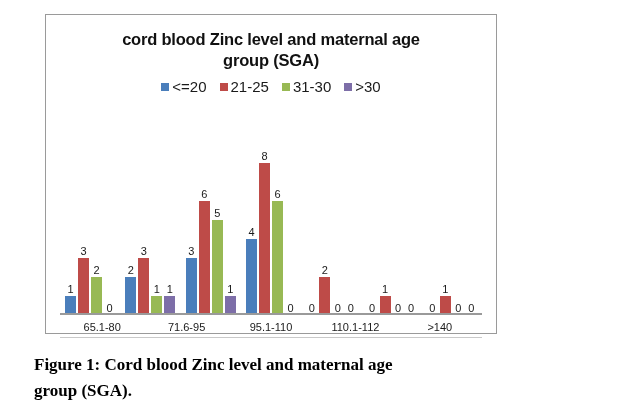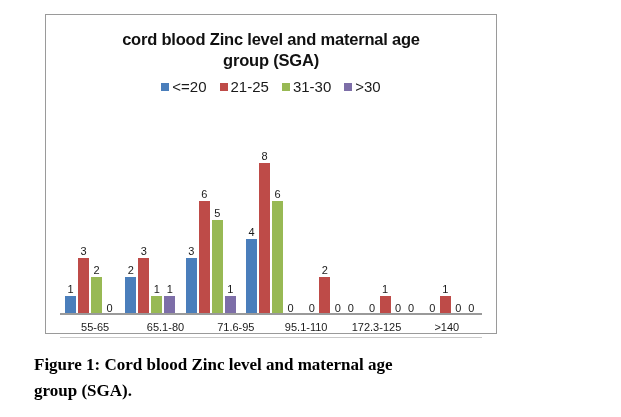--- a/index.html
+++ b/index.html
@@ -308,25 +308,24 @@
           <div class="bar-slot">
             <div class="bar" style="height: 0px; background: transparent;"></div>
             <div class="bar-label" style="bottom: 1px;">0</div>
           </div>
         </div>
       </div>
     <div id="axis-line"></div>
   </div>
 
   <div id="cat-axis">
-      <div class="cat-label">55-65</div>
       <div class="cat-label">65.1-80</div>
       <div class="cat-label">71.6-95</div>
       <div class="cat-label">95.1-110</div>
-      <div class="cat-label">172.3-125</div>
+      <div class="cat-label">110.1-112</div>
       <div class="cat-label">&gt;140</div>
     </div>
 </div>
 
 <div id="caption">
   <span>Figure 1: Cord blood Zinc level and maternal age</span>
   <div id="caption-line2">group (SGA).</div>
 </div>
 
 </body></html>

